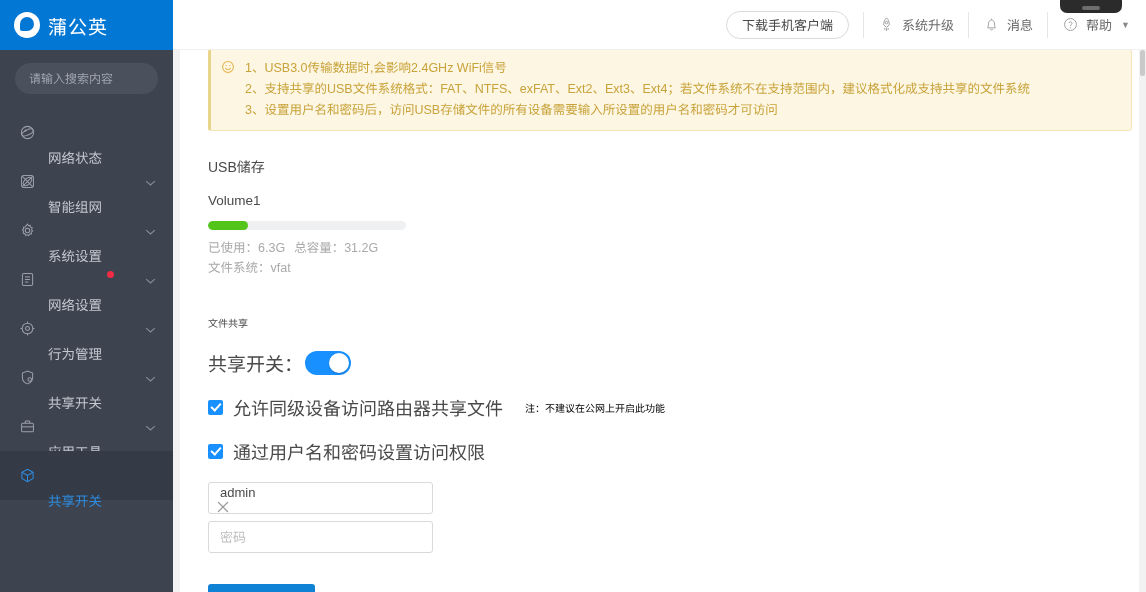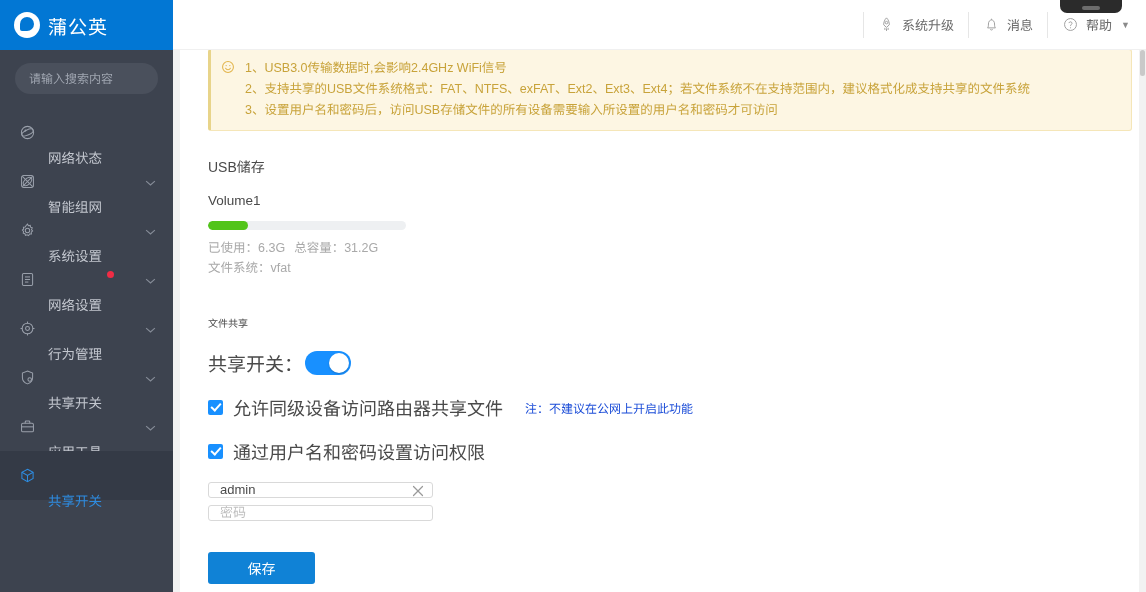--- a/index.html
+++ b/index.html
@@ -165,26 +165,26 @@
   .chk {
     width: 15px; height: 15px; border-radius: 2px; background: #1890ff;
     position: relative; flex: 0 0 15px; cursor: pointer;
   }
   .chk::after {
     content: ""; position: absolute; left: 4.5px; top: 1.5px;
     width: 4px; height: 8px; border: solid #fff;
     border-width: 0 2px 2px 0; transform: rotate(42deg);
   }
   .chk-text { font-size: 18px; color: #4a4a4a; }
-  .warn { font-size: 12px; color: #1d4ed8; margin-left: 12px; }
+  .warn { font-size: 10px; color: #000000; margin-left: 12px; }
 
   .field {
-    width: 225px; height: 16px; margin-top: 18px;
+    width: 225px; height: 32px; margin-top: 18px;
     border: 1px solid #d9d9d9; border-radius: 3px;
-    display: flex; align-items: flex-end; background: #fff;
+    display: flex; align-items: flex-start; background: #fff; flex-direction: column;
   }
   .field input {
     flex: 1; border: none; outline: none; background: transparent;
     font-size: 13px; color: #4a4a4a; padding: 0 4px 0 11px;
     font-family: inherit; min-width: 0;
   }
   .field input::placeholder { color: #bfbfbf; }
   .clear-btn {
     width: 28px; display: flex; align-items: center; justify-content: center;
     cursor: pointer; color: #9a9a9a;
@@ -351,20 +351,21 @@
         </span>
         <span class="nav-label">共享开关</span>
       </div>
 
     </nav>
   </aside>
 
   <div class="right">
 
     <header class="topbar">
+      <button class="pill-btn">下载手机客户端</button>
       <span class="sep"></span>
 
       <div class="top-action">
         <span>
           <svg width="17" height="17" viewBox="0 0 20 20" fill="none" stroke="#9a9a9a" stroke-width="1.1">
             <path d="M10 2.2 C12.4 4.4 13.3 7.6 13.3 10.4 L10 13.4 L6.7 10.4 C6.7 7.6 7.6 4.4 10 2.2 Z"></path>
             <circle cx="10" cy="7.8" r="1.5"></circle>
             <path d="M8.1 13.9 L8.1 16.4 M10 14.6 L10 17.6 M11.9 13.9 L11.9 16.4"></path>
           </svg>
         </span>

